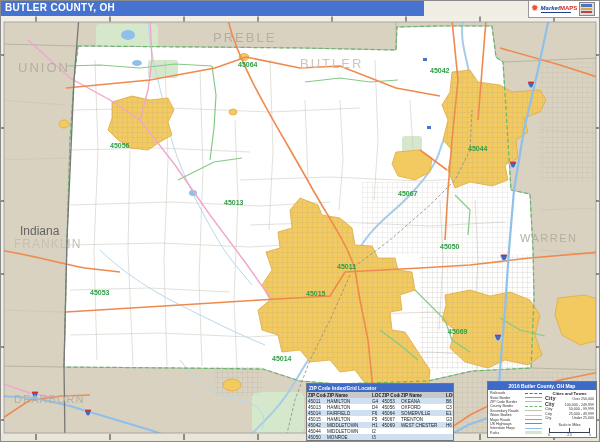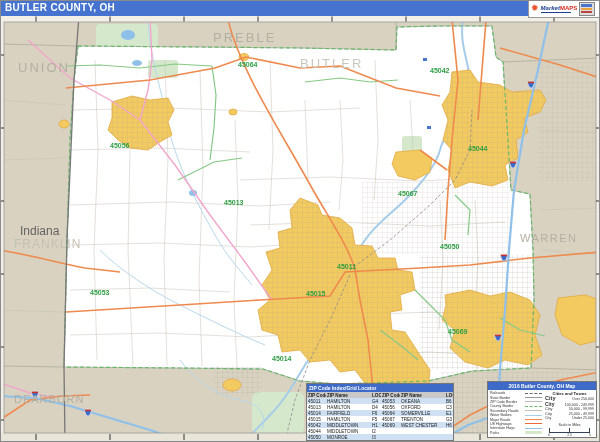--- a/index.html
+++ b/index.html
@@ -1,21 +1,21 @@
 <!DOCTYPE html>
 <html><head>
 <meta charset="utf-8">
 <style>
   html,body{margin:0;padding:0;}
   body{width:600px;height:442px;overflow:hidden;background:#f0ede4;
        font-family:"Liberation Sans","DejaVu Sans",sans-serif;position:relative;}
   .frame{position:absolute;inset:0;border:1px solid #8a8a8a;box-sizing:border-box;z-index:40;pointer-events:none;}
 
   
-  .titlebar{position:absolute;left:0;top:0;width:580px;height:16px;background:#4573cf;
+  .titlebar{position:absolute;left:0;top:0;width:424px;height:16px;background:#4573cf;
             color:#fff;font-weight:bold;font-size:10px;line-height:16px;padding-left:5px;
             box-sizing:border-box;letter-spacing:.3px;z-index:30;}
   .logobox{position:absolute;left:528px;top:0;width:72px;height:18px;background:#fff;
            border-left:1px solid #999;border-bottom:1px solid #999;box-sizing:border-box;z-index:30;
            display:flex;align-items:center;padding:1px 2px;gap:2px;}
   .logo-star{color:#e8542c;font-size:9px;line-height:9px;}
   .logo-text{display:flex;flex-direction:column;}
   .logo-brand{font-size:6px;font-weight:bold;line-height:6px;}
   .logo-brand .b1{color:#1d3f8f;font-style:italic;}
   .logo-brand .b2{color:#d42b1e;}

